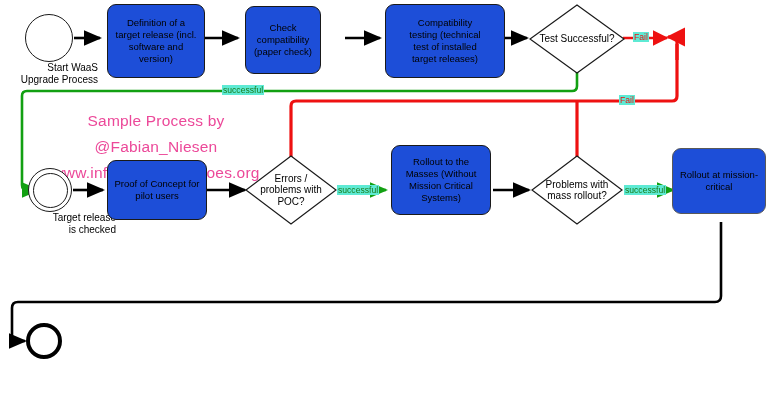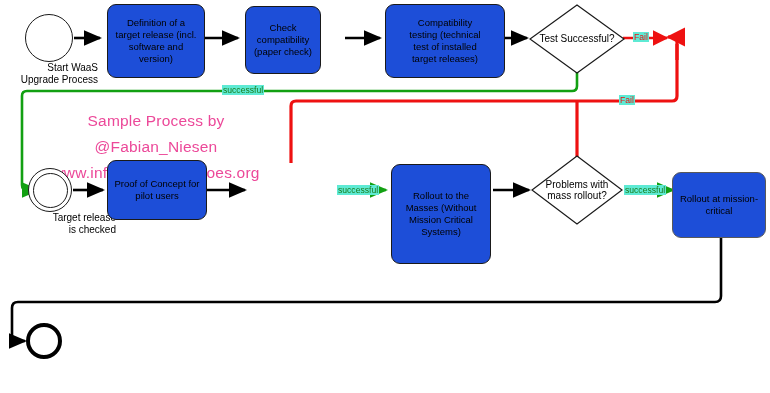--- a/index.html
+++ b/index.html
@@ -230,39 +230,47 @@
 test of installed
 target releases)</span>
   </div>
 
 
   <div class="node task" style="left:107px; top:160px; width:100px; height:60px;">
     <span class="task-label">Proof of Concept for
 pilot users</span>
   </div>
 
-  <div class="node task" style="left:391px; top:164px; width:100px; height:100px;">
+  <div class="node task" style="left:391px; top:145px; width:100px; height:70px;">
     <span class="task-label">Rollout to the
 Masses (Without
 Mission Critical
 Systems)</span>
   </div>
 
-  <div class="node task gray-border" style="left:672px; top:172px; width:94px; height:66px;">
+  <div class="node task gray-border" style="left:672px; top:148px; width:94px; height:66px;">
     <span class="task-label">Rollout at mission-
 critical</span>
   </div>
 
   <div class="gateway" style="left:529px; top:4px; width:96px; height:70px;">
     <svg class="diamond-svg" viewBox="0 0 96 70" preserveAspectRatio="none">
       <polygon points="48,1 95,35 48,69 1,35" fill="#ffffff" stroke="#1a1a1a" stroke-width="1.2"></polygon>
     </svg>
     <div class="gw-text">Test Successful?</div>
   </div>
 
+  <div class="gateway" style="left:245px; top:155px; width:92px; height:70px;">
+    <svg class="diamond-svg" viewBox="0 0 92 70" preserveAspectRatio="none">
+      <polygon points="46,1 91,35 46,69 1,35" fill="#ffffff" stroke="#1a1a1a" stroke-width="1.2"></polygon>
+    </svg>
+    <div class="gw-text">Errors /
+problems with
+POC?</div>
+  </div>
 
   <div class="gateway" style="left:531px; top:155px; width:92px; height:70px;">
     <svg class="diamond-svg" viewBox="0 0 92 70" preserveAspectRatio="none">
       <polygon points="46,1 91,35 46,69 1,35" fill="#ffffff" stroke="#1a1a1a" stroke-width="1.2"></polygon>
     </svg>
     <div class="gw-text">Problems with
 mass rollout?</div>
   </div>
 
   <div class="flow-label red" style="left:633px; top:32px;">Fail</div>

